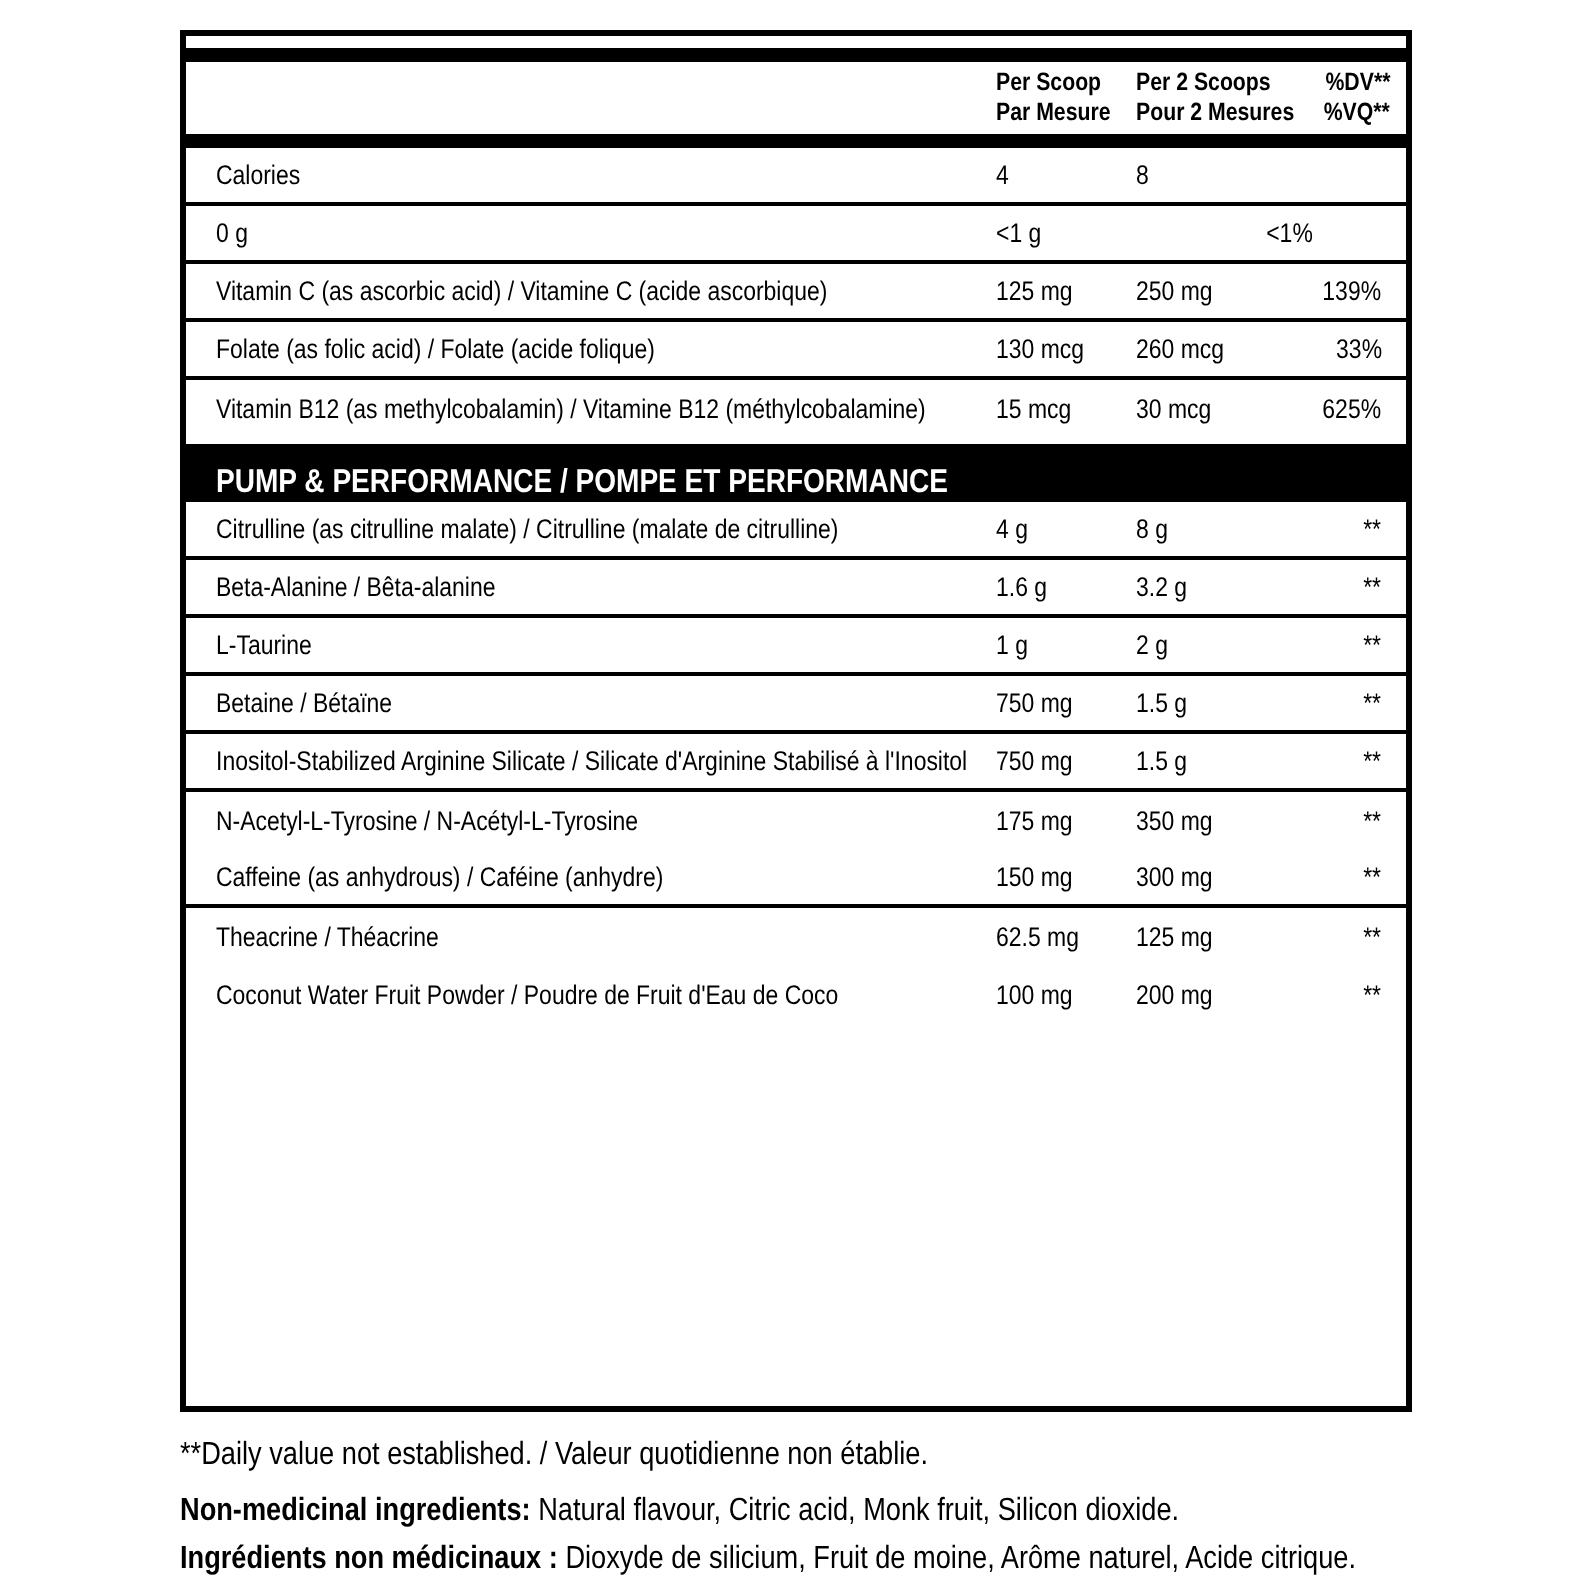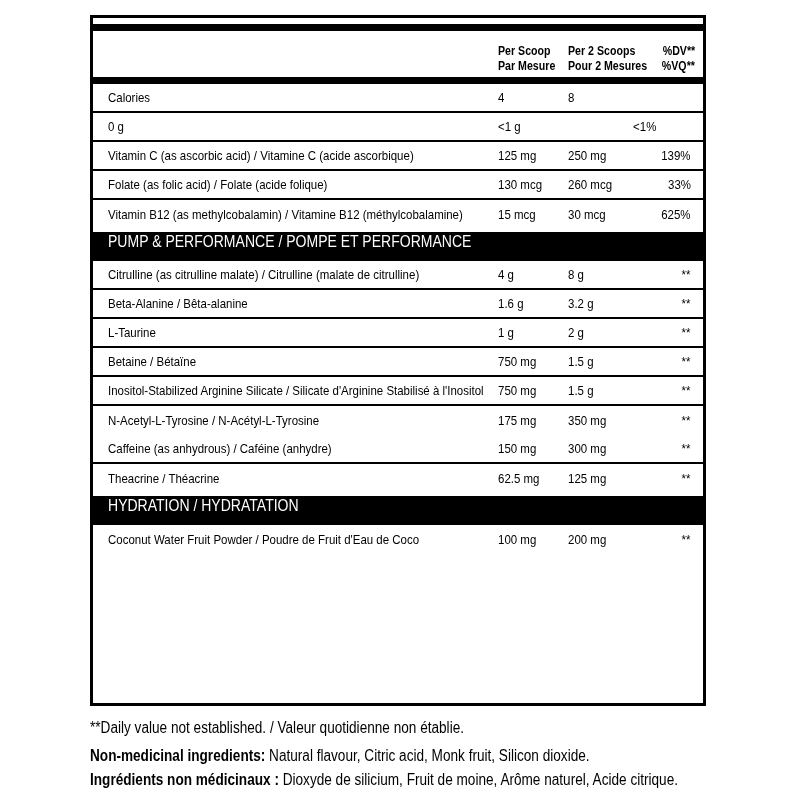--- a/index.html
+++ b/index.html
@@ -22,31 +22,31 @@
   .title { font-size: 21px; font-weight: 700; line-height: 28px; }
   .sub { font-size: 15.5px; line-height: 23px; font-weight: 400; }
   .thick { height: 7px; background: #000; }
   .thick-top { margin-top: 6px; }
   .grid {
     display: grid;
     grid-template-columns: 390px 70px 88px 1fr;
     padding: 0 12px 0 15px;
     align-items: center;
   }
-  .colhead { padding-top: 13px; padding-bottom: 3px; align-items: start; }
+  .colhead { padding-top: 3px; padding-bottom: 3px; align-items: start; }
   .colhead .hcell { font-size: 12.5px; font-weight: 700; line-height: 15px; }
   .cell-dv { text-align: right; }
   .row { height: 29px; font-size: 13.5px; }
   .rows .row:not(:last-child) { border-bottom: 2px solid #000000; }
   .bar {
     height: 29px; margin-top: 3px;
     background: #000; color: #fff;
-    display: flex; align-items: flex-start;
+    display: flex; align-items: flex-end;
     padding-left: 15px;
-    font-weight: 400; font-size: 16.5px;
+    font-weight: 700; font-size: 16.5px;
   }
   .fit { display: inline-block; white-space: nowrap; transform-origin: 0 50%; }
   .fit-r { transform-origin: 100% 50%; }
   .footnote { position: absolute; left: 90px; top: 719px; width: 620px; font-size: 16px; }
   .nm1 { position: absolute; left: 90px; top: 747px; width: 620px; font-size: 16px; }
   .nm2 { position: absolute; left: 90px; top: 771px; width: 620px; font-size: 16px; }
   b { font-weight: 700; }
 </style>
 </head>
 <body>
@@ -157,23 +157,20 @@
       <div class="cell-dv"><span class="fit fit-r" style="transform: scaleX(0.85);">**</span></div>
     </div>
     <div class="grid row">
       <div><span class="fit" style="transform: scaleX(0.85);">Theacrine / Théacrine</span></div>
       <div><span class="fit" style="transform: scaleX(0.85);">62.5 mg</span></div>
       <div><span class="fit" style="transform: scaleX(0.85);">125 mg</span></div>
       <div class="cell-dv"><span class="fit fit-r" style="transform: scaleX(0.85);">**</span></div>
     </div>
   </div>
 
-  <div class="bar">
-      <span class="fit" style="transform: scaleX(0.85);">HYDRATION / HYDRATATION</span>
-    </div>
 
   <div class="rows">
     <div class="grid row">
       <div><span class="fit" style="transform: scaleX(0.85);">Coconut Water Fruit Powder / Poudre de Fruit d'Eau de Coco</span></div>
       <div><span class="fit" style="transform: scaleX(0.85);">100 mg</span></div>
       <div><span class="fit" style="transform: scaleX(0.85);">200 mg</span></div>
       <div class="cell-dv"><span class="fit fit-r" style="transform: scaleX(0.85);">**</span></div>
     </div>
   </div>
 </div>

